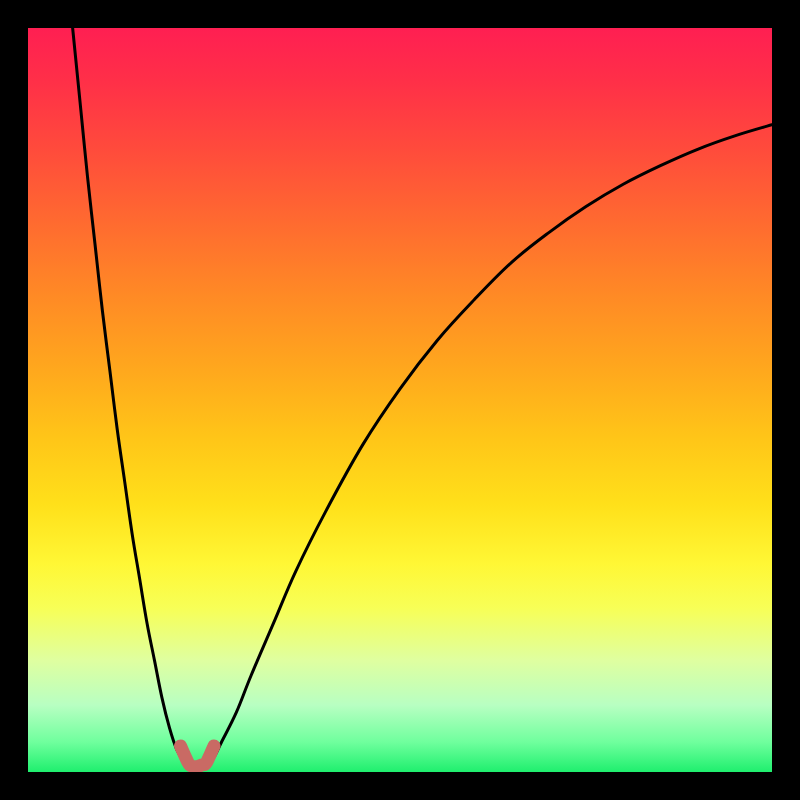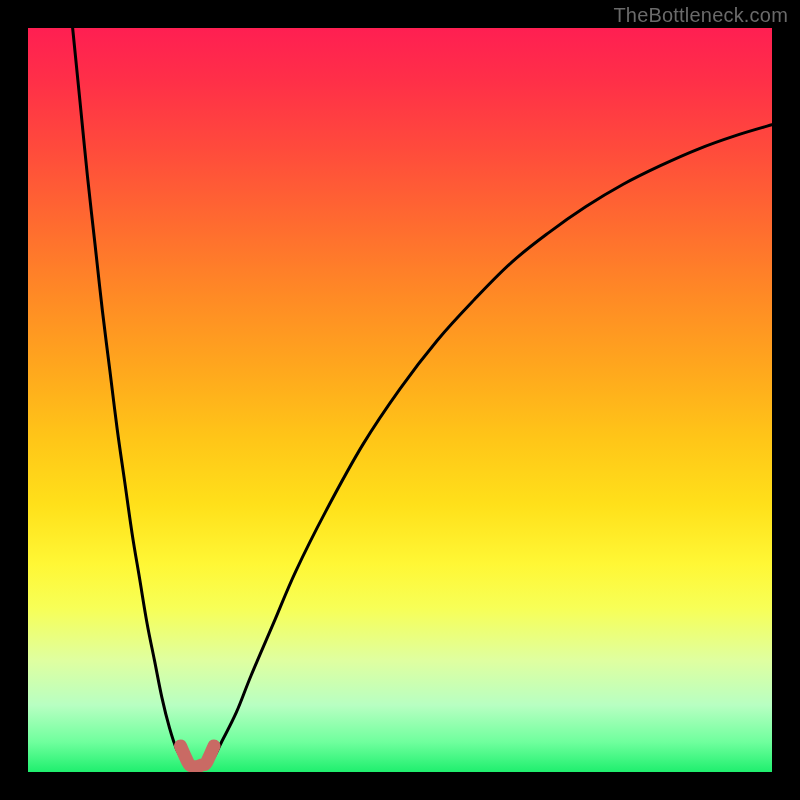--- a/index.html
+++ b/index.html
@@ -60,21 +60,20 @@
     color: #6a6a6a;
     font-size: 20px;
     letter-spacing: 0.2px;
     pointer-events: none;
   }
 </style>
 </head>
 <body>
 
 <div class="frame">
-  <div class="watermark">TheBottleneck.com</div>
 
   <div class="canvas">
     <div class="gradient"></div>
     <svg class="curves" viewBox="0 0 744 744" preserveAspectRatio="none">
       <path id="left-branch" fill="none" stroke-linecap="round" stroke-linejoin="round" d="M 44.64 0 C 45.9792 13.391999999999996, 49.4016 47.615999999999985, 52.080000000000005 74.39999999999998 C 54.75840000000001 101.18399999999997, 56.84160000000001 123.35519999999995, 59.52 148.79999999999995 C 62.1984 174.24479999999994, 64.2816 191.65439999999998, 66.96 215.76 C 69.63839999999999 239.8656, 71.72160000000001 259.95360000000005, 74.4 282.72 C 77.0784 305.4864, 79.1616 320.8128, 81.84 342.23999999999995 C 84.5184 363.6671999999999, 86.6016 381.67199999999997, 89.28 401.76 C 91.9584 421.848, 94.0416 435.09119999999996, 96.72 453.84 C 99.3984 472.5888, 101.48160000000001 488.51039999999995, 104.16000000000001 505.91999999999996 C 106.83840000000001 523.3295999999999, 108.9216 534.4895999999999, 111.6 550.56 C 114.27839999999999 566.6304, 116.36160000000001 580.4688, 119.04 595.2 C 121.7184 609.9312000000001, 123.80160000000001 619.008, 126.48 632.4 C 129.1584 645.7919999999999, 131.24159999999998 657.5472, 133.92 669.6 C 136.5984 681.6528000000001, 138.6816 689.9856, 141.36 699.36 C 144.03840000000002 708.7344, 146.12160000000003 715.6536, 148.8 721.68 C 151.4784 727.7063999999999, 153.56159999999997 730.1616, 156.23999999999998 732.84 C 158.9184 735.5184, 162.3408 735.8904, 163.68 736.56" stroke="#000000" stroke-width="3"></path>
       <path id="right-branch" fill="none" stroke-linecap="round" stroke-linejoin="round" d="M 178.56 736.56 C 179.8992 735.2207999999999, 183.3216 733.1376, 186 729.12 C 188.6784 725.1024, 189.42239999999998 722.2752, 193.44 714.24 C 197.4576 706.2048, 202.96320000000003 696.5328000000001, 208.32000000000002 684.48 C 213.67680000000001 672.4272, 216.504 663.3503999999999, 223.2 647.28 C 229.896 631.2096, 237.4848 613.9488, 245.52 595.2 C 253.5552 576.4512000000001, 258.4656 563.208, 267.84 543.12 C 277.21439999999996 523.032, 285.54720000000003 506.3664, 297.6 483.6 C 309.6528 460.83360000000005, 321.408 438.7368, 334.8 416.64 C 348.192 394.54319999999996, 358.608 379.5888, 372 360.84 C 385.392 342.09119999999996, 395.80800000000005 328.5504, 409.20000000000005 312.48 C 422.59200000000004 296.4096, 433.008 285.6216, 446.4 271.56 C 459.792 257.4984, 470.208 246.41279999999995, 483.6 234.35999999999996 C 496.992 222.30719999999997, 507.40799999999996 214.64400000000003, 520.8 204.60000000000002 C 534.192 194.556, 544.608 187.26479999999995, 558 178.55999999999995 C 571.392 169.85519999999994, 581.808 163.6056, 595.2 156.24 C 608.5920000000001 148.8744, 619.008 143.93424, 632.4 137.64 C 645.7919999999999 131.34575999999998, 656.2080000000001 126.62879999999993, 669.6 121.27199999999993 C 682.992 115.91519999999994, 693.4079999999999 112.29935999999998, 706.8 107.88 C 720.192 103.46064000000001, 737.304 98.72880000000002, 744 96.72000000000003" stroke="#000000" stroke-width="3"></path>
       <path id="notch-marker" fill="none" stroke-linecap="round" stroke-linejoin="round" d="M 152.51999999999998 717.96 C 153.8592 720.90624, 157.9512 730.7121599999999, 159.96 734.328 C 161.96880000000002 737.94384, 162.3408 737.24448, 163.68 738.048 C 165.0192 738.85152, 166.0608 738.792, 167.4 738.792 C 168.7392 738.792, 169.7808 738.44976, 171.12 738.048 C 172.4592 737.64624, 173.5008 737.2296, 174.84 736.56 C 176.1792 735.8903999999999, 176.5512 737.6759999999999, 178.56 734.328 C 180.5688 730.98, 184.6608 720.90624, 186 717.96" stroke="#c96a64" stroke-width="13"></path>
     </svg>
   </div>
 </div>

